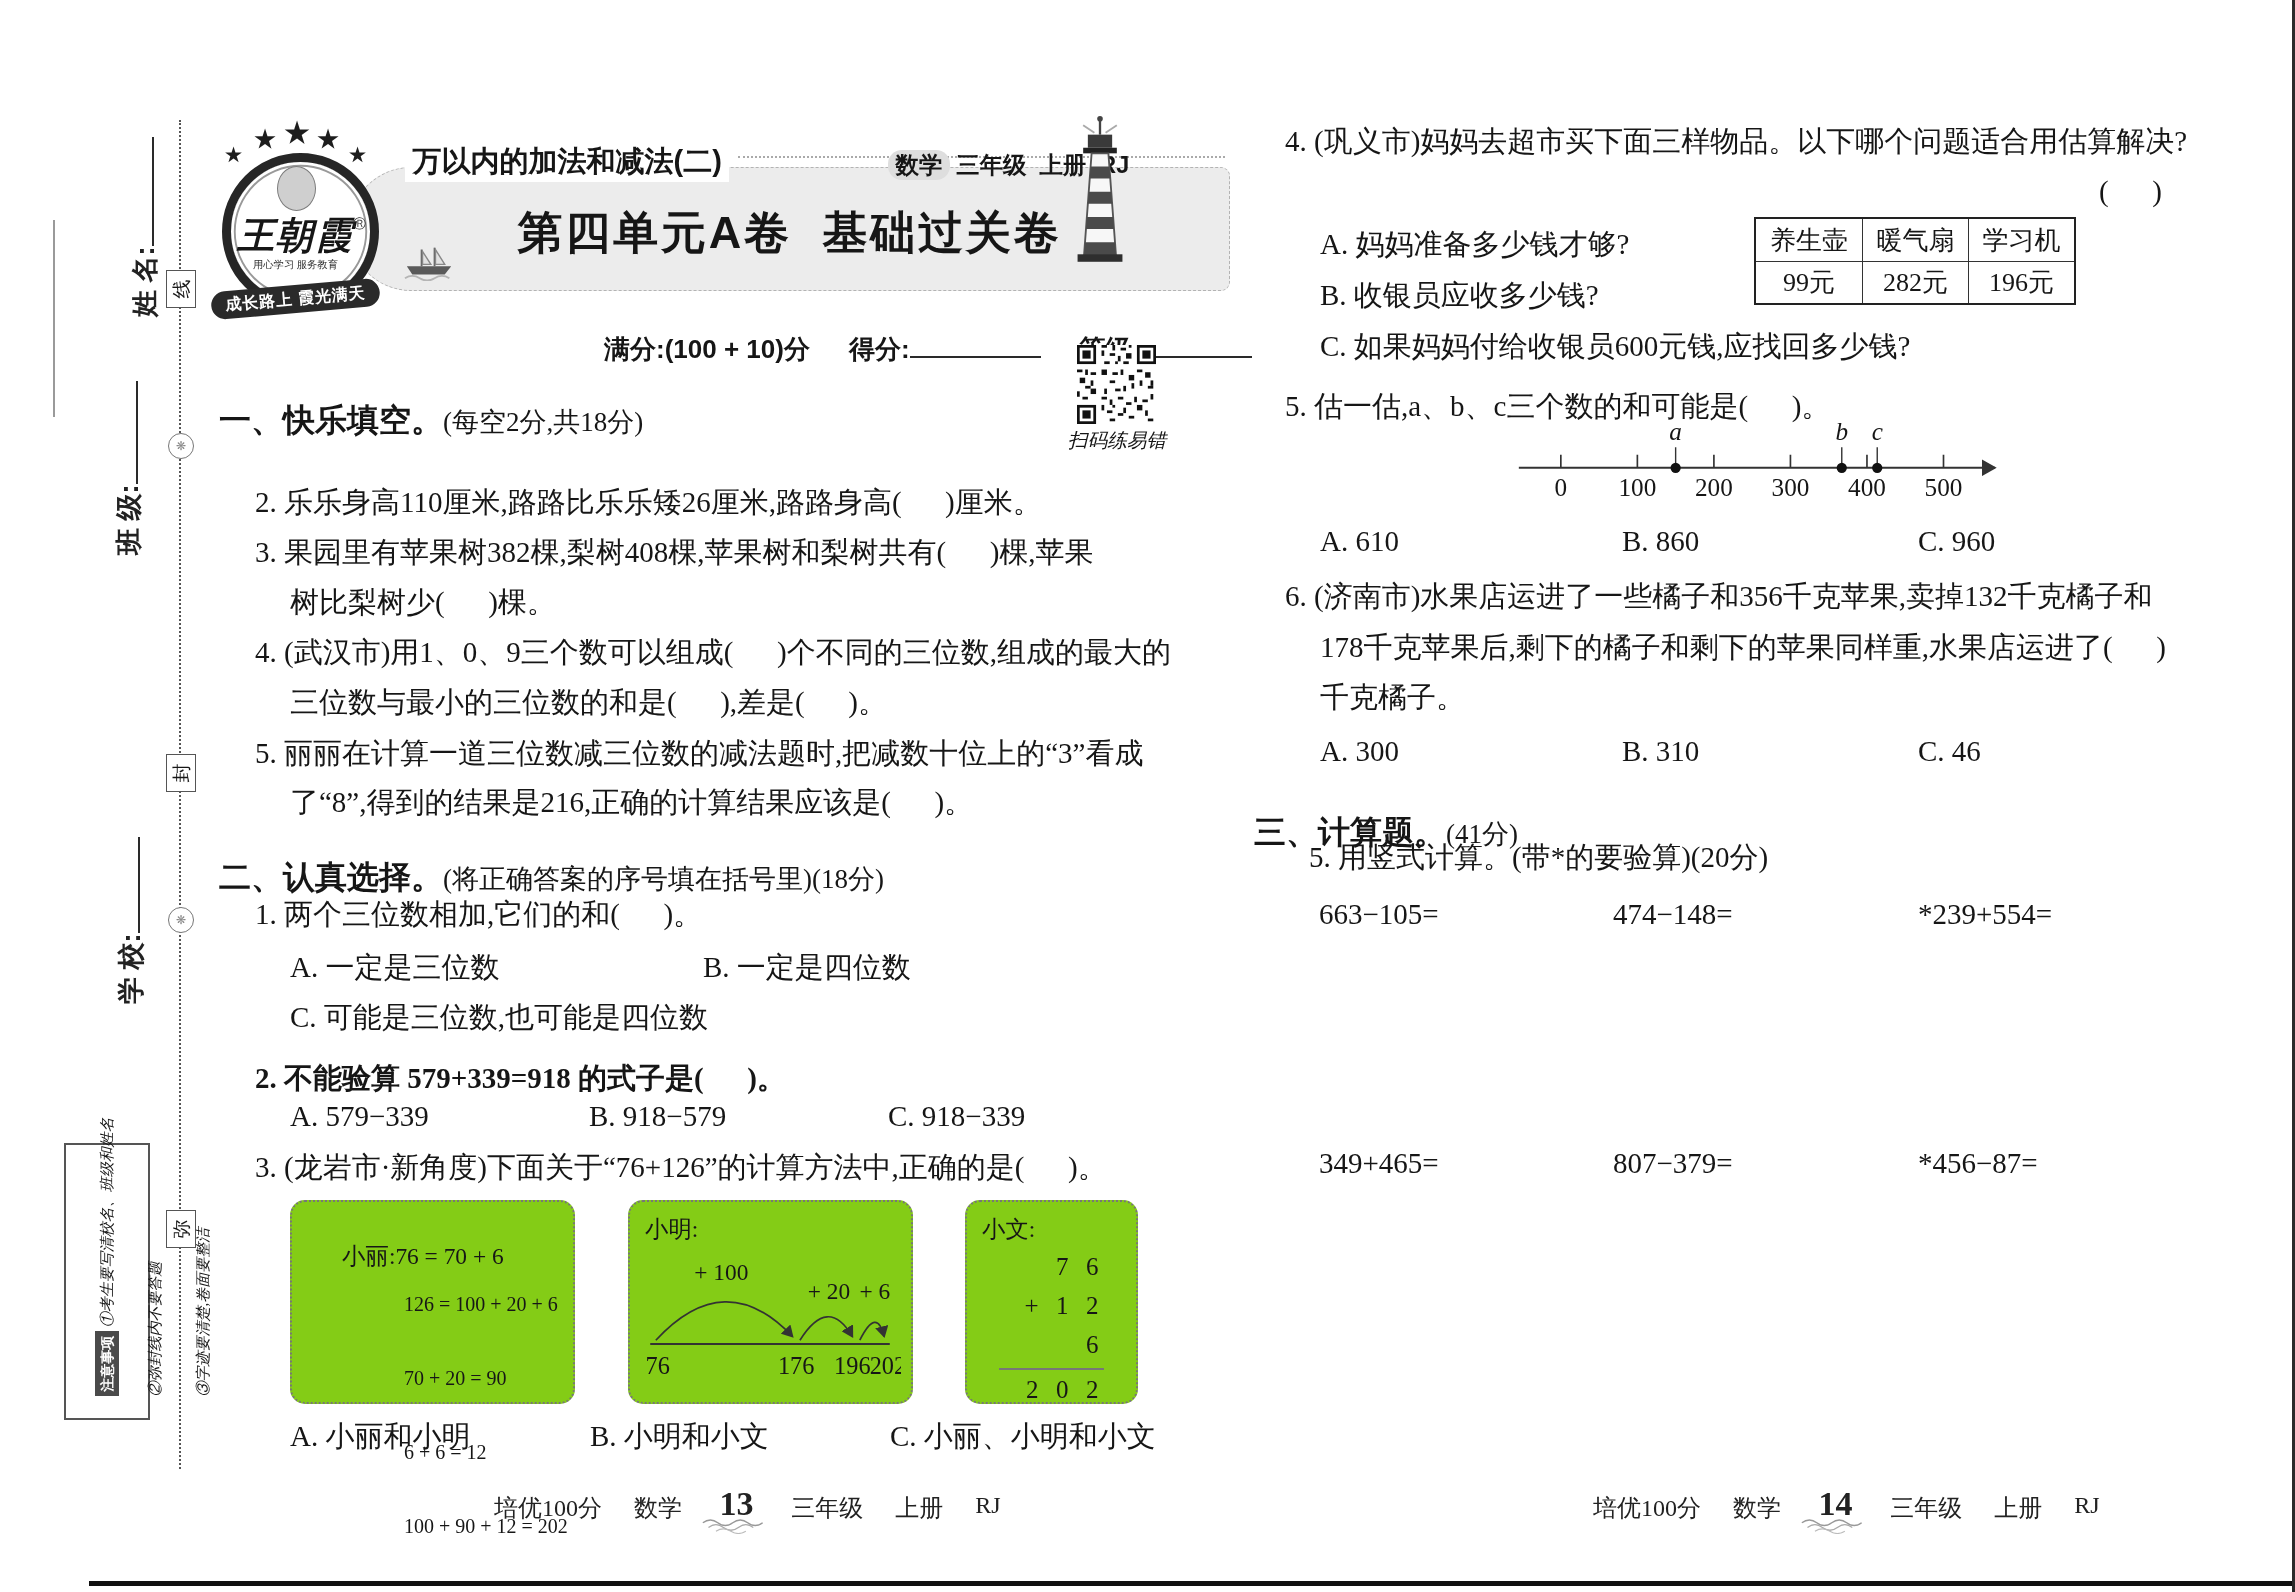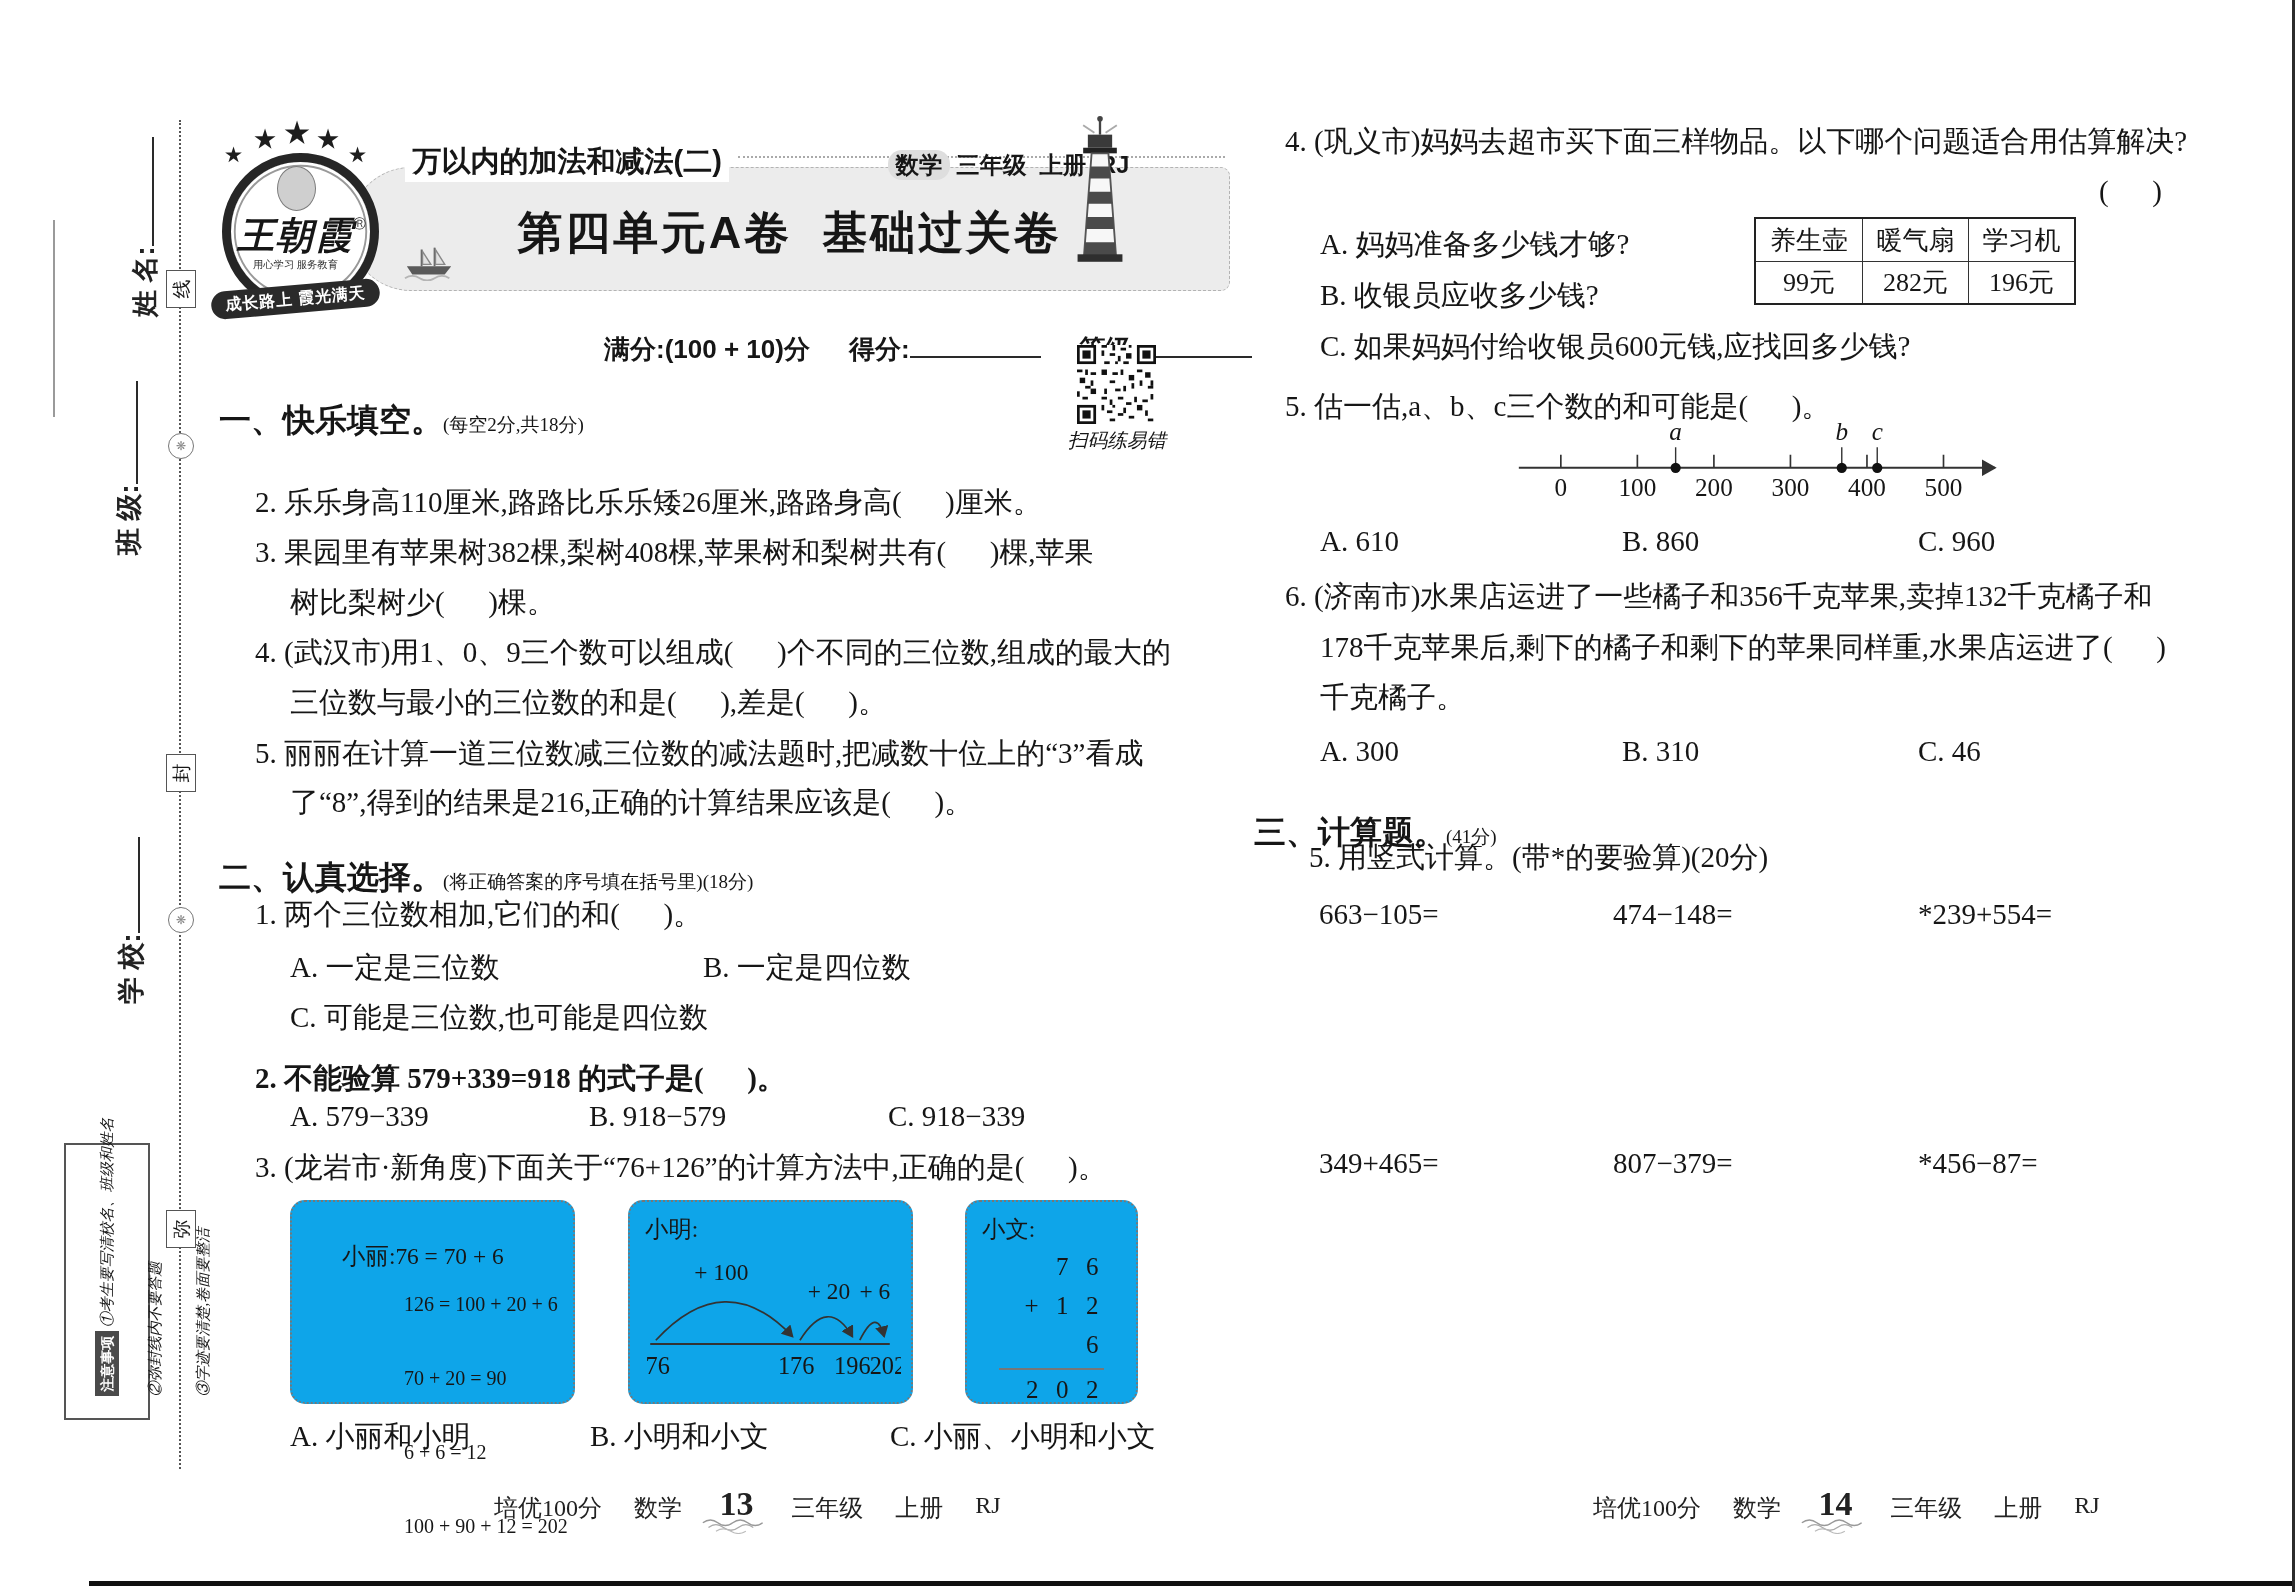--- a/index.html
+++ b/index.html
@@ -4,30 +4,30 @@
 <title>第四单元A卷 基础过关卷</title>
 <style>
   html,body { margin:0; padding:0; background:#fff; }
   .sheet { position:relative; width:2295px; height:1593px; background:#ffffff;
            font-family:"Liberation Serif","DejaVu Serif",serif; color:#161616; overflow:hidden; }
   .hei { font-family:"Liberation Sans","DejaVu Sans",sans-serif; font-weight:bold;margin-top:16px; }
   .abs { position:absolute; }
   .q { position:absolute; white-space:pre; font-size:29px; line-height:37px; }
   .sec-head { position:absolute; white-space:pre; }
   .sec-head .t { font-family:"Liberation Sans","DejaVu Sans",sans-serif; font-weight:bold; font-size:32px; }
-  .sec-head .n { font-size:19px; }
+  .sec-head .n { font-size:27px; }
   .vlabel { position:absolute; transform-origin:0 0; transform:rotate(-90deg); white-space:pre;
             font-family:"Liberation Sans","DejaVu Sans",sans-serif; font-weight:bold; font-size:27px; color:#222; }
   .blank { display:inline-block; height:5.6px; border-bottom:2.3px solid #2a2a2a; }
   .sealbox { position:absolute; width:28px; height:36px; border:1.9px solid #555; background:#fff;
              display:flex; align-items:center; justify-content:center; }
   .sealbox span { transform:rotate(-90deg); font-size:19px; }
   .emblem { position:absolute; width:24px; height:24px; border:1.9px solid #777; border-radius:50%;
             background:#fff; display:flex; align-items:center; justify-content:center; color:#888; font-size:12px; }
-  .box { position:absolute; border:2.3px dotted #777; border-radius:15px; background:#0ea5e9; }
+  .box { position:absolute; border:2.3px dotted #777; border-radius:15px; background:#84cc16; }
   .ptable { position:absolute; display:grid; grid-template-columns:106px 106px 106px; grid-template-rows:42px 42px;
             border:2.8px solid #222; }
   .ptable div { display:flex; align-items:center; justify-content:center; font-size:26px;
                 border-left:1.9px solid #333; border-top:1.9px solid #333; }
   .ptable div.c0 { border-left:none; } .ptable div.r0 { border-top:none; }
   .notice { position:absolute; transform-origin:0 0; transform:rotate(-90deg); width:277px; height:86px;
             border:2.3px solid #555; background:#fff; padding:4.7px 6.6px; box-sizing:border-box;
             font-size:15px; line-height:24px; font-style:italic; white-space:pre; }
   .notice .ntitle { display:inline-block; background:#4a4a4a; color:#fff; font-style:normal;
             font-family:"Liberation Sans","DejaVu Sans",sans-serif; font-weight:bold;

